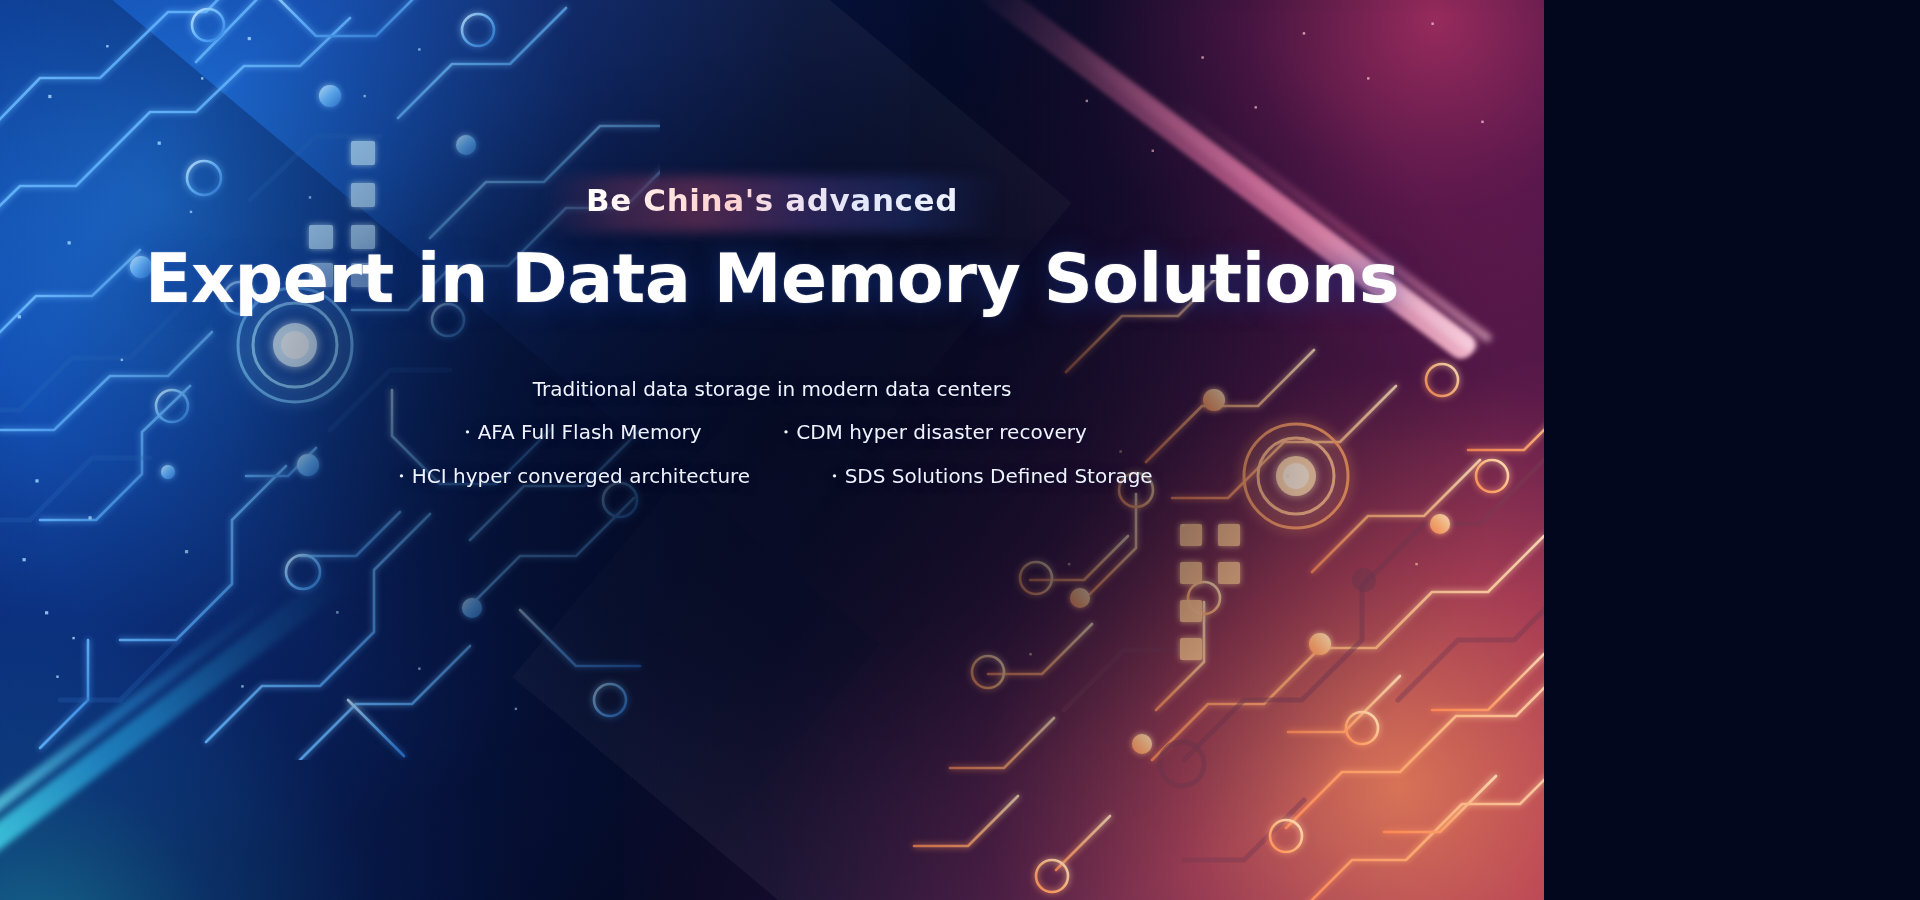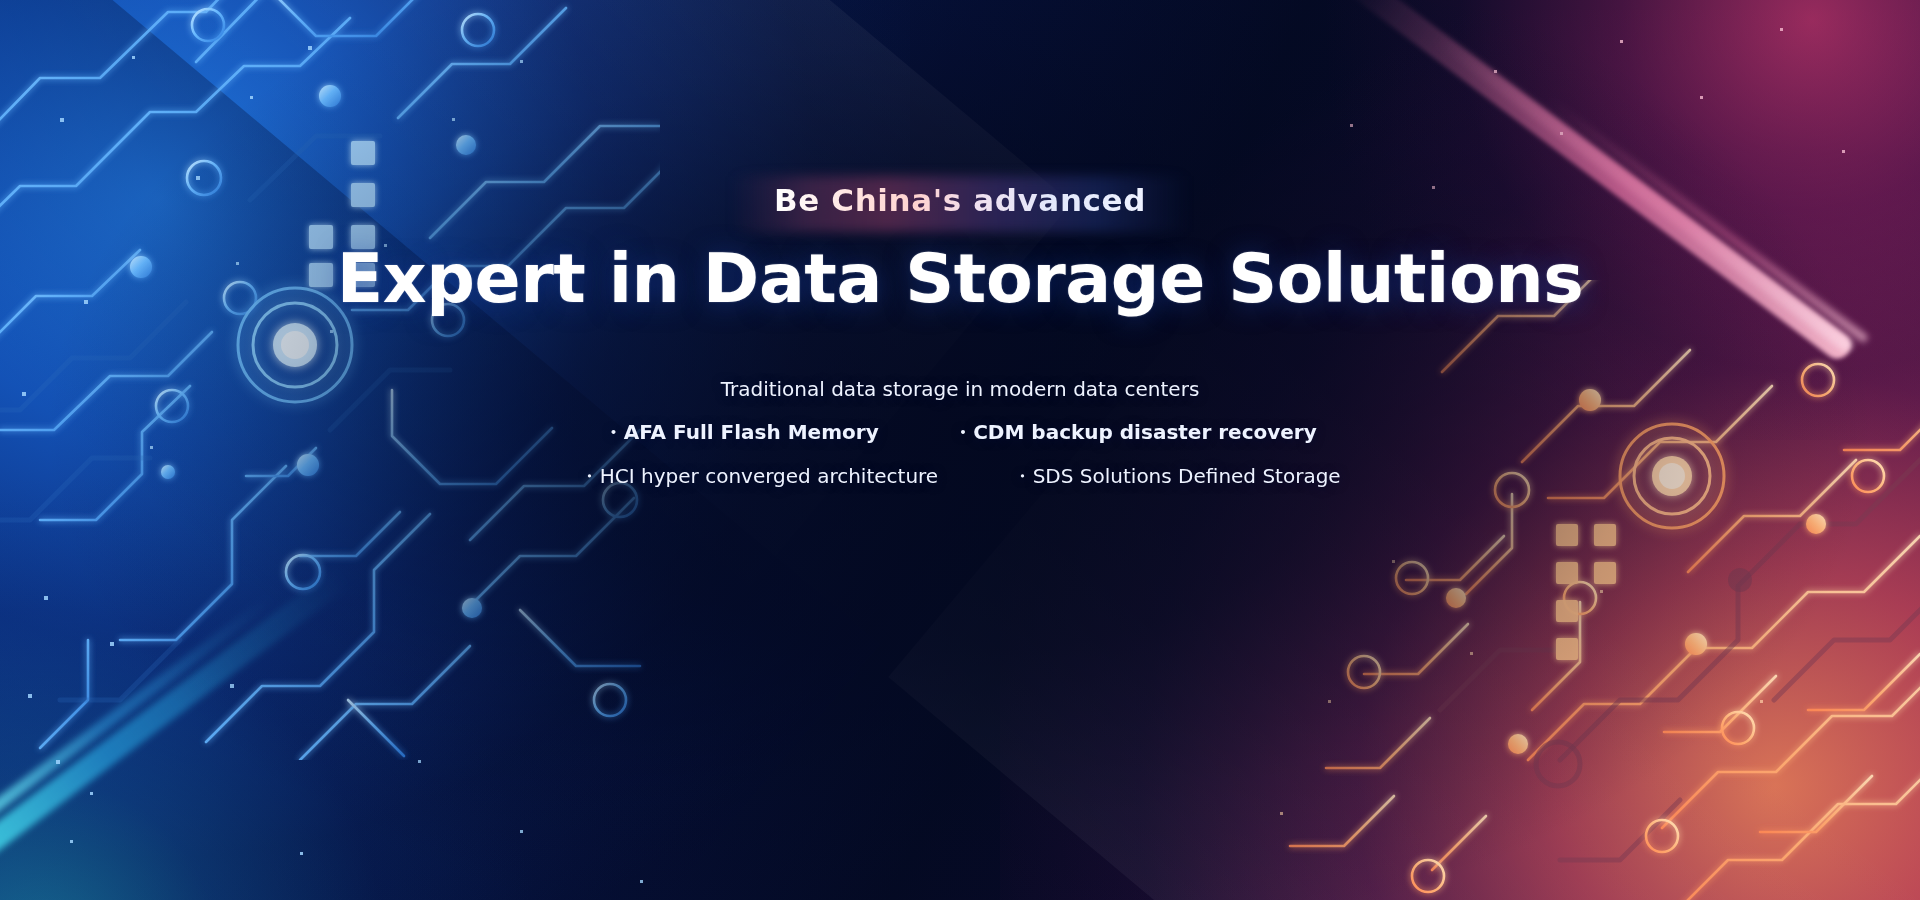--- a/index.html
+++ b/index.html
@@ -1,20 +1,20 @@
 <!DOCTYPE html>
 <html><head>
 <meta charset="utf-8">
 <title>Hero Banner</title>
 <style>
   html,body{margin:0;padding:0;background:#03071d;}
   *{box-sizing:border-box;}
   .stage{
     position:relative;
-    width:1920px;height:900px;
+    width:1544px;height:900px;
     overflow:hidden;
     font-family:"DejaVu Sans","Liberation Sans",sans-serif;
     background:#050d2b;
   }
 
   
   .bg-base{
     position:absolute;inset:0;
     background:
       linear-gradient(115deg,
@@ -155,21 +155,21 @@
   .hero-sub{
     margin-top:18px;
     font-size:20px;line-height:1.16;font-weight:400;
     color:#eef3ff;
     text-shadow:0 1px 10px rgba(0,10,50,.7);
     white-space:nowrap;
   }
   .hero-sub-row{display:flex;justify-content:center;align-items:baseline;}
   .hero-sub-row.two-col{gap:28px;margin-top:20px;}
   .bullet{letter-spacing:.5px;}
-  .sub-line2{margin-top:22px;font-weight:bold;}
+  .sub-line2{margin-top:22px;}
   .sub-line3{margin-top:16px;align-items:center;}
 </style>
 </head>
 <body>
 
 <div class="stage">
 
   <div class="bg-base"></div>
   <div class="bg-leftglow"></div>
   <div class="bg-rightglow"></div>
@@ -423,28 +423,28 @@
   </svg>
 
   <div class="bg-vignette"></div>
 
   <div class="hero-copy">
 
     <div class="eyebrow-wrap">
       <div class="eyebrow">Be China's advanced</div>
     </div>
 
-    <h1 class="hero-title">Expert in Data Storage Solutions</h1>
+    <h1 class="hero-title">Expert in Data Memory Solutions</h1>
 
     <div class="hero-sub sub-line1">Traditional data storage in modern data centers</div>
 
     <div class="hero-sub hero-sub-row two-col sub-line2">
       <span><span class="bullet">・</span><span>AFA Full Flash Memory</span></span>
       <span style="display:inline-block;width:18px"></span>
-      <span><span class="bullet">・</span><span>CDM backup disaster recovery</span></span>
+      <span><span class="bullet">・</span><span>CDM hyper disaster recovery</span></span>
     </div>
 
     <div class="hero-sub hero-sub-row two-col sub-line3">
       <span><span class="bullet">・</span><span>HCI hyper converged architecture</span></span>
       <span style="display:inline-block;width:18px"></span>
       <span><span class="bullet">・</span><span>SDS Solutions Defined Storage</span></span>
     </div>
 
   </div>
 </div>

